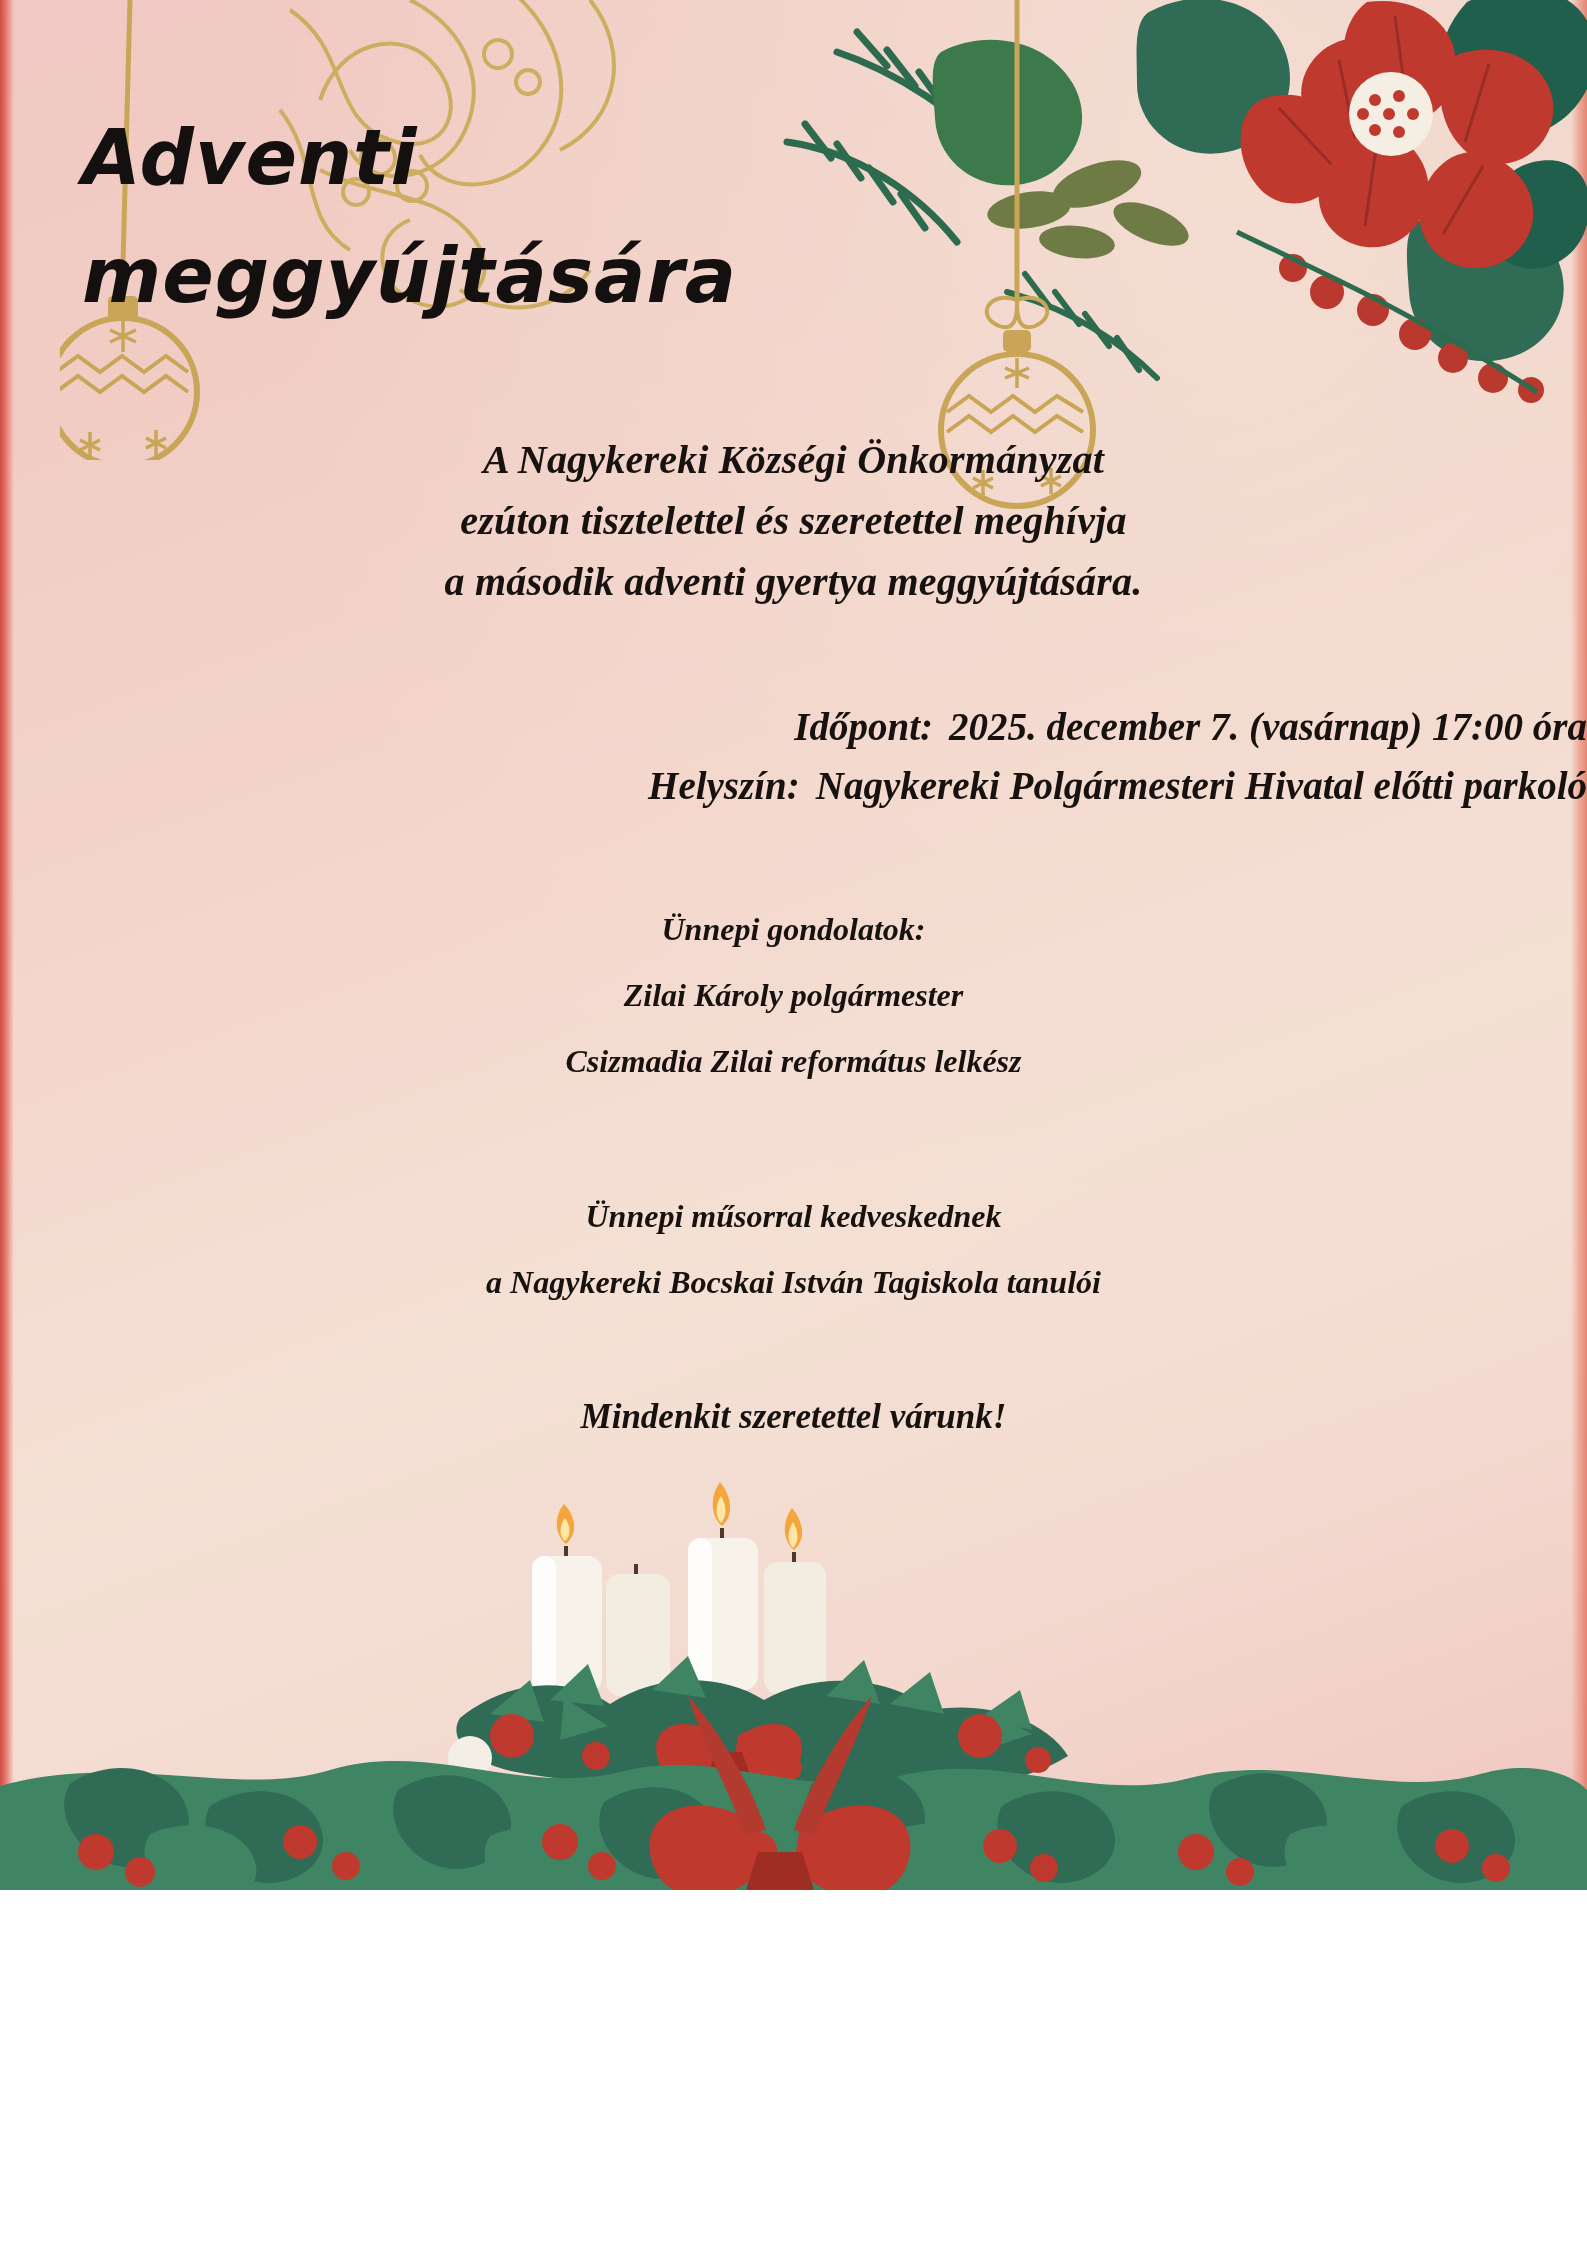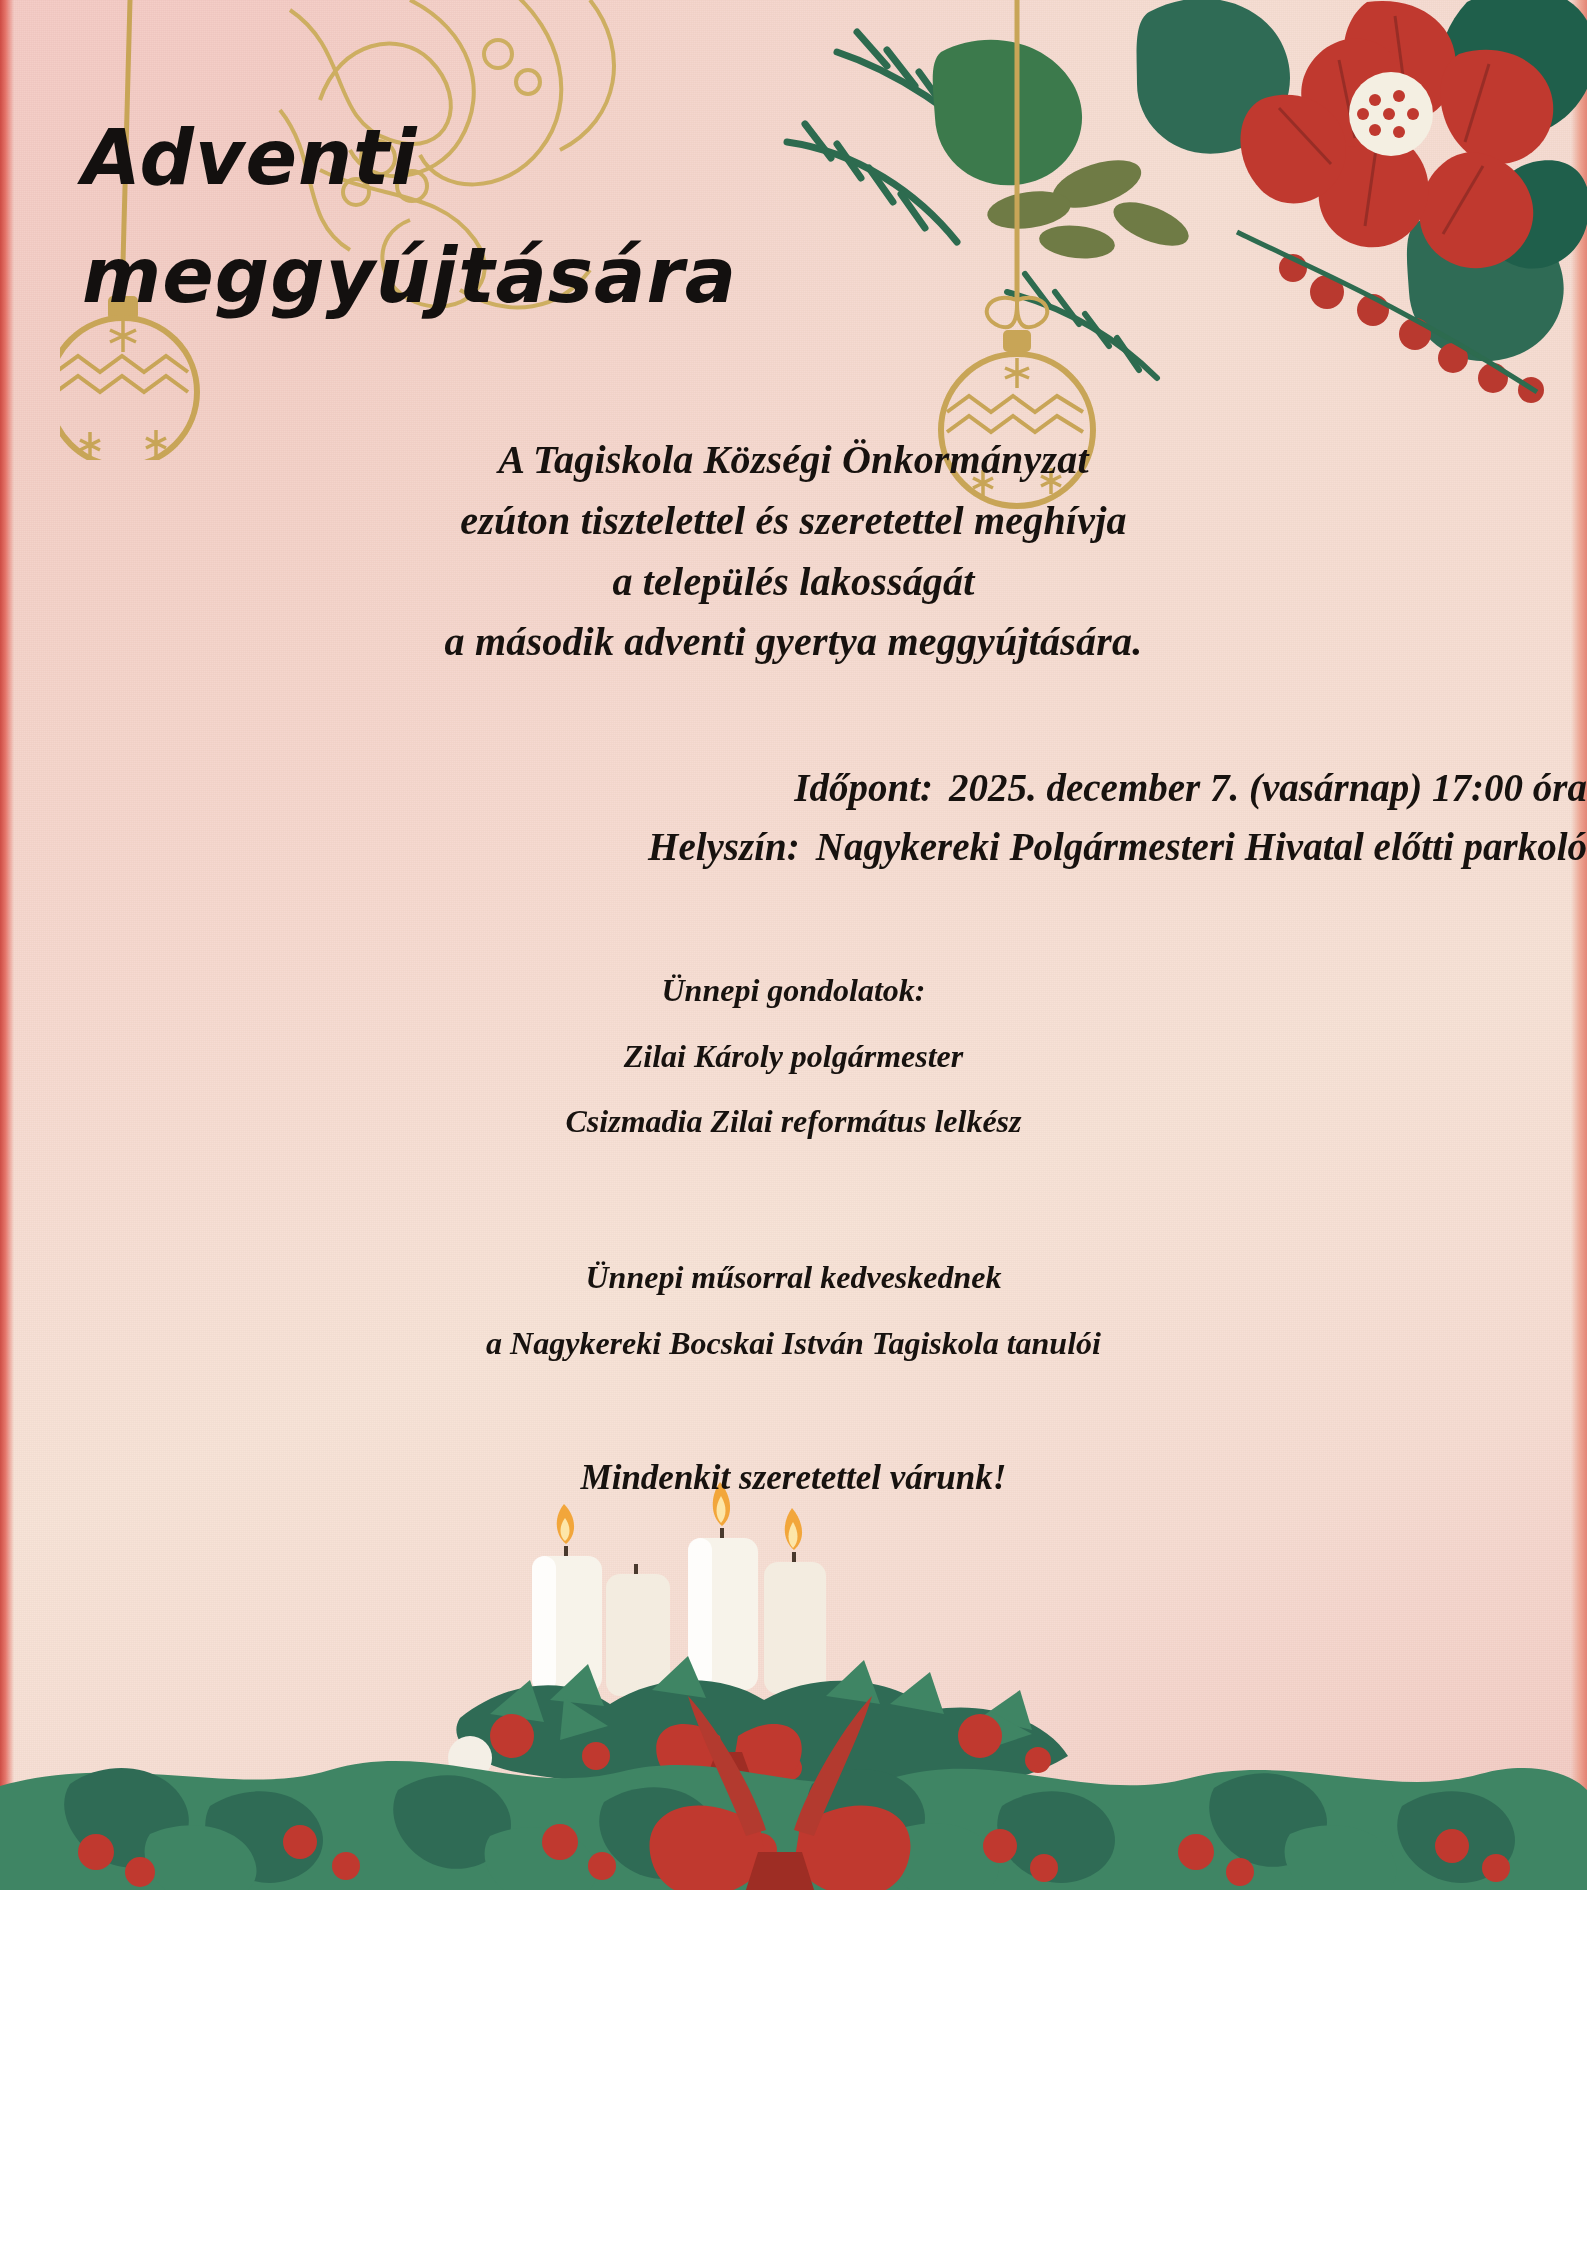--- a/index.html
+++ b/index.html
@@ -290,23 +290,22 @@
   </svg>
 
   <h1 class="title">
     <span>Adventi</span>
     <span class="line2">meggyújtására</span>
   </h1>
 
   <div class="body-text">
 
     <div class="invite-block">
-      <p>A Tagiskola Községi Önkormányzat</p>
+      <p>A Nagykereki Községi Önkormányzat</p>
       <p>ezúton tisztelettel és szeretettel meghívja</p>
-      <p>a település lakosságát</p>
       <p>a második adventi gyertya meggyújtására.</p>
     </div>
 
     <div class="gap-lg"></div>
 
     <div class="details">
       <p class="detail-row">
         <span class="lbl">Időpont:</span>
         <span class="val">2025. december 7. (vasárnap) 17:00 óra</span>
       </p>

